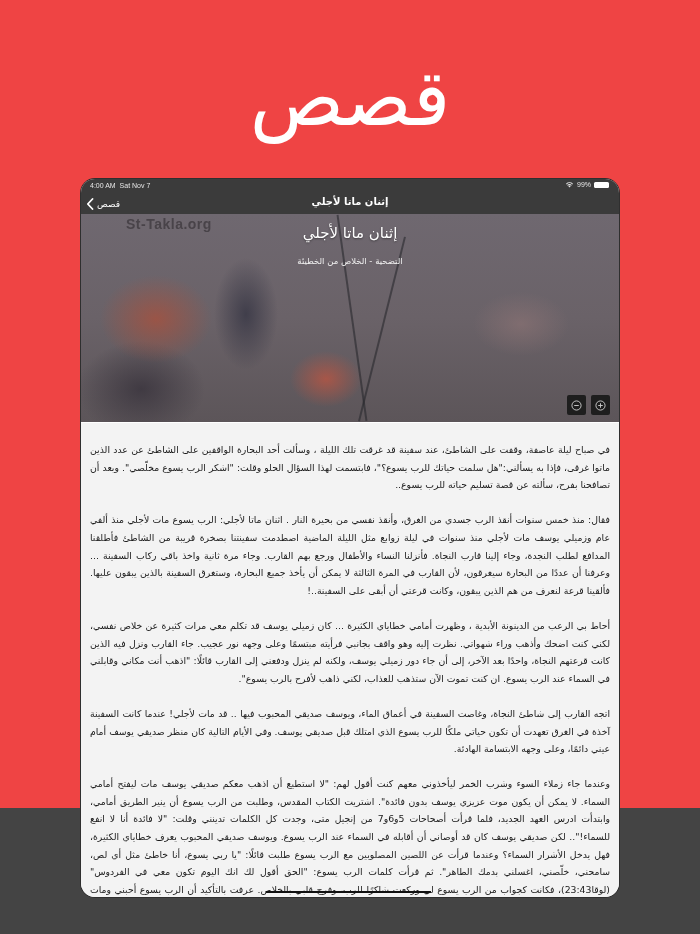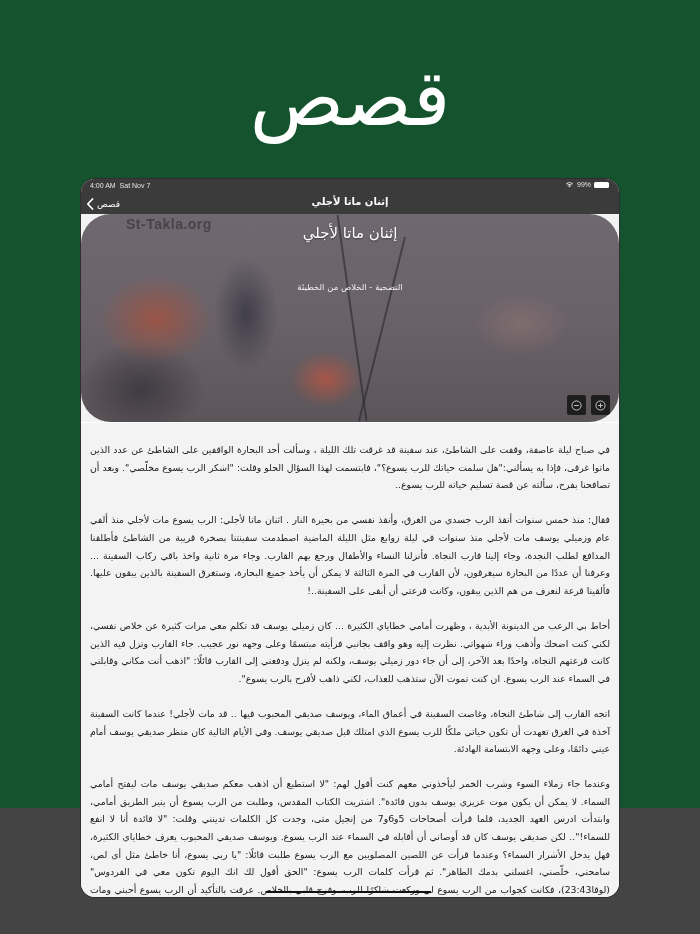--- a/index.html
+++ b/index.html
@@ -4,21 +4,21 @@
   <style>
     html, body {
       margin: 0;
       padding: 0;
       width: 700px;
       height: 934px;
       background: #444444;
       overflow: hidden;
       font-family: "DejaVu Sans", sans-serif;
     }
-    .page { position: relative; width: 700px; height: 808px; background: #14532d; }
+    .page { position: relative; width: 700px; height: 808px; background: #ef4444; }
 
     .hero-title {
       position: absolute;
       top: 48px; left: 0; width: 700px;
       text-align: center;
       color: #ffffff;
       font-family: "DejaVu Serif", serif;
       font-size: 78px;
       line-height: 100px;
       direction: rtl;
@@ -66,38 +66,37 @@
     .banner {
       position: absolute; top: 35px; left: 0; right: 0; height: 208px;
       background:
         radial-gradient(ellipse 70px 55px at 75px 105px, rgba(170,80,60,0.75), rgba(0,0,0,0) 80%),
         radial-gradient(ellipse 45px 35px at 245px 165px, rgba(190,85,65,0.75), rgba(0,0,0,0) 80%),
         radial-gradient(ellipse 40px 70px at 165px 100px, rgba(50,50,65,0.75), rgba(0,0,0,0) 80%),
         radial-gradient(ellipse 60px 40px at 440px 110px, rgba(150,120,120,0.5), rgba(0,0,0,0) 80%),
         radial-gradient(ellipse 80px 60px at 60px 175px, rgba(50,45,55,0.7), rgba(0,0,0,0) 80%),
         linear-gradient(180deg, #6f6870 0%, #6a6268 50%, #5c5559 100%);
       overflow: hidden;
-      border-radius: 30px;
     }
     .banner-rope {
       position: absolute; width: 1.5px; background: rgba(40,40,45,0.6);
     }
     .watermark {
       position: absolute; left: 45px; top: 2px;
       font-family: "Liberation Sans", sans-serif; font-weight: bold;
       font-size: 14px; color: rgba(60,55,60,0.75); letter-spacing: 0.5px;
     }
     .banner-title {
       position: absolute; left: 0; right: 0; top: 10px; text-align: center;
       color: #ffffff; font-size: 15px; direction: rtl;
       text-shadow: 0 1px 2px rgba(0,0,0,0.4);
     }
     .banner-subtitle {
       position: absolute; left: 0; right: 0; top: 42px; text-align: center;
-      color: #f0f0f0; font-size: 8.5px; direction: rtl; margin-top: 26px;
+      color: #f0f0f0; font-size: 8.5px; direction: rtl;
     }
     .zoom-btn {
       position: absolute; top: 181px; width: 19px; height: 20px;
       background: #1e1e1e; border-radius: 2px;
       display: flex; align-items: center; justify-content: center; cursor: pointer;
     }
     .zoom-btn svg { width: 11px; height: 11px; }
     .zoom-out { left: 486px; }
     .zoom-in { left: 510px; }
 

